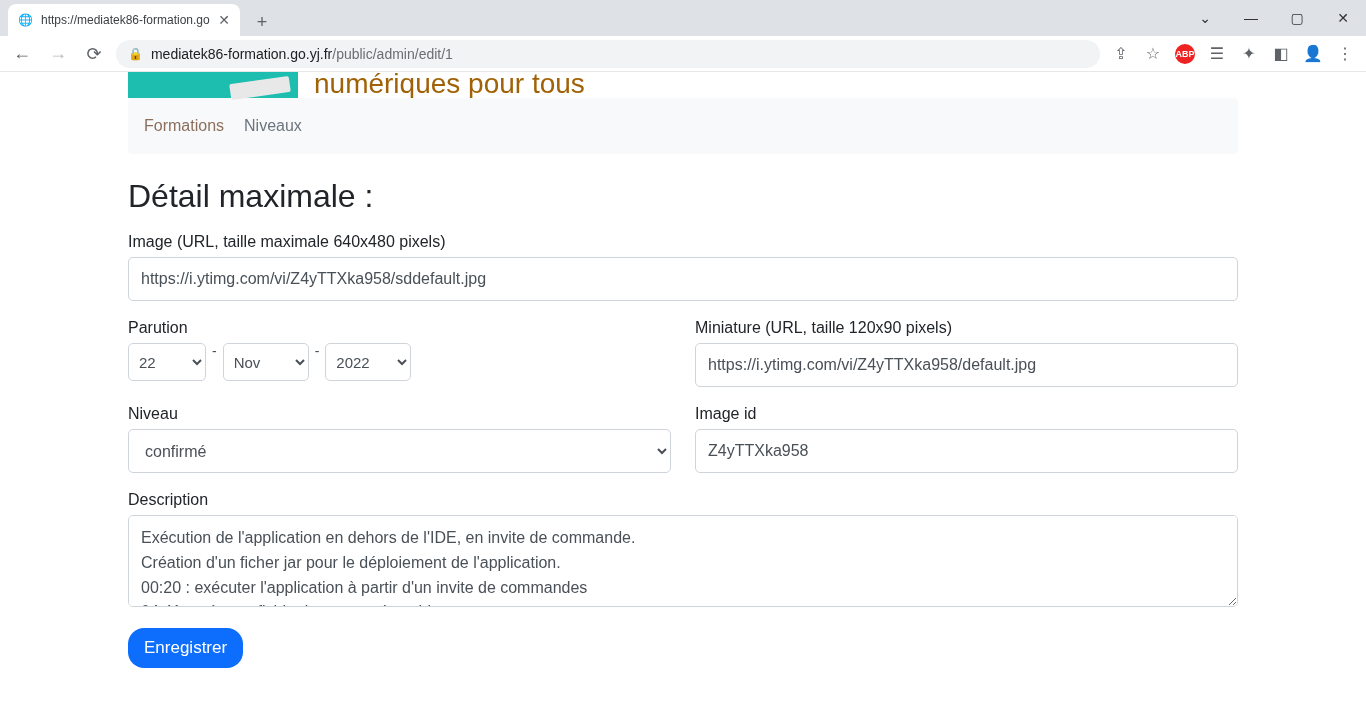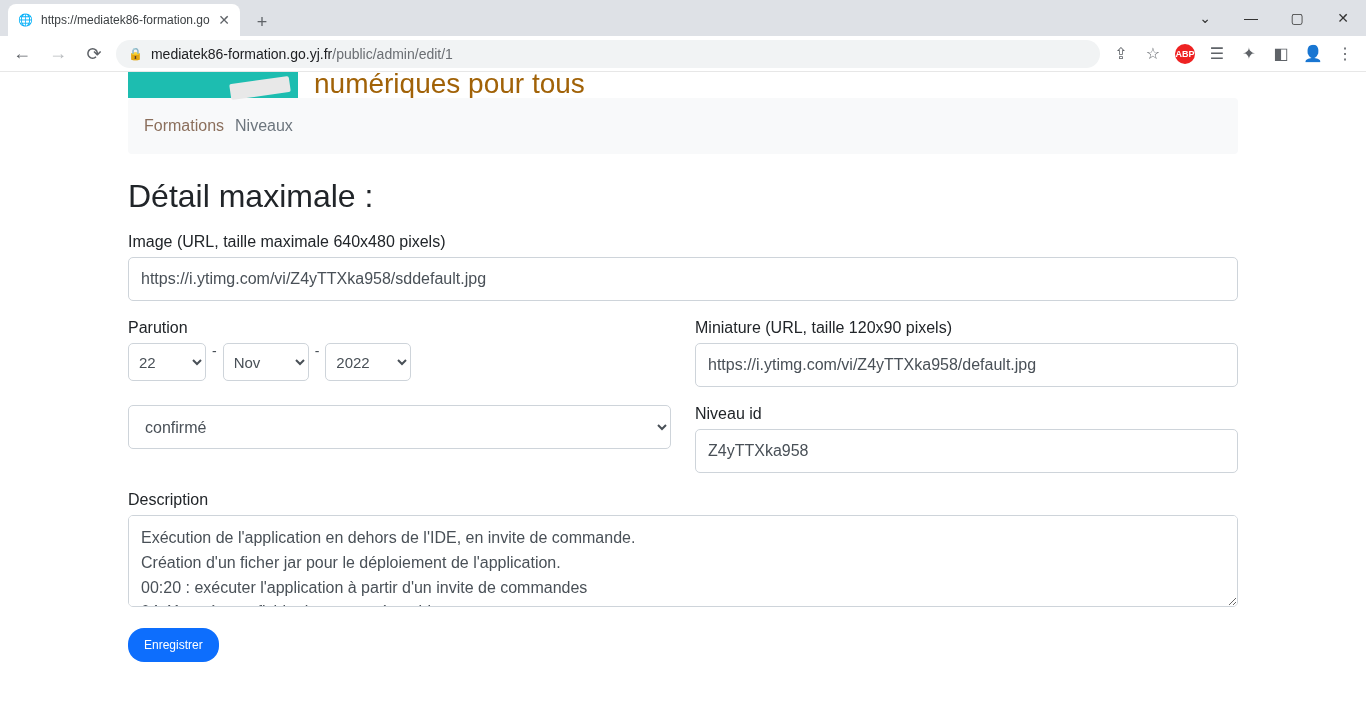--- a/index.html
+++ b/index.html
@@ -26,39 +26,39 @@
 .abp { background:#e22; color:#fff; font-size:9px; font-weight:bold; border-radius:50%; width:20px; height:20px; display:flex; align-items:center; justify-content:center; }
 
 .viewport { position: relative; height: 648px; overflow-y: scroll; background:#fff; }
 .page { width: 1110px; margin: 0 auto; }
 
 .banner-bottom { height: 26px; display:flex; }
 .banner-img { width:170px; height:26px; background:#1dbdb0; display:flex; align-items:flex-end; justify-content:flex-end; padding-bottom:2px; padding-right:8px; }
 .banner-book { width:60px; height:16px; background:#e8e8e8; border-radius:2px; transform:rotate(-8deg); }
 .banner-title { font-size:28px; color:#a16207; padding-left:16px; line-height:1; overflow:hidden; height:26px; display:flex; align-items:flex-end; }
 
-.navbar { background:#f8f9fa; height:56px; display:flex; align-items:center; padding:0 16px; gap:11px; margin-top:0; border-radius:4px; }
+.navbar { background:#f8f9fa; height:56px; display:flex; align-items:center; padding:0 16px; gap:20px; margin-top:0; border-radius:4px; }
 .navbar a { color:#6c757d; text-decoration:none; font-size:16px; }
 .navbar a.active { color:#8b6f5c; }
 
 h1 { font-weight:500; font-size:32px; color:#212529; margin:24px 0 18px; }
 
 .form-row { display:flex; gap:24px; }
 .col { flex:1; }
 .form-group { margin-bottom: 18px; }
 .form-group > label { display:block; color:#212529; font-size:16px; margin-bottom:6px; }
 .form-control { width:100%; height:44px; border:1px solid #ced4da; border-radius:5px; padding:0 12px; font-size:16px; color:#495057; background:#fff; font-family:inherit; }
 .sel { width:78px; height:38px; border:1px solid #ced4da; border-radius:5px; padding:0 6px; font-size:15px; color:#495057; background:#fff; }
 .sel.m { width:86px; }
 .sel.y { width:86px; }
 .sel-row { display:flex; gap:6px; }
 .dash { color:#495057; }
 select.form-control { appearance: auto; }
 textarea.form-control { height:92px; padding:10px 12px; resize:vertical; line-height:1.55; font-size:16px; }
-.btn { background:#0d6efd; color:#fff; border:none; border-radius:16px; padding:10px 16px; font-size:12px; cursor:pointer; }
+.btn { background:#0d6efd; color:#fff; border:none; border-radius:16px; padding:10px 16px; font-size:17px; cursor:pointer; }
 
 .full { width:100%; }
 
 ::-webkit-scrollbar { width:17px; }
 ::-webkit-scrollbar-track { background:#f1f1f1; }
 ::-webkit-scrollbar-thumb { background:#c1c1c1; }
 ::-webkit-scrollbar-button { background:#f1f1f1; height:17px; display:block; }
 </style>
 </head>
 <body>
@@ -145,26 +145,27 @@
       <div class="form-group">
         <label>Miniature (URL, taille 120x90 pixels)</label>
         <input class="form-control" value="https://i.ytimg.com/vi/Z4yTTXka958/default.jpg" style="">
       </div>
     </div>
   </div>
 
   <div class="form-row">
     <div class="col">
       <div class="form-group">
+        <label>Niveau</label>
         <select class="form-control"><option>confirmé</option></select>
       </div>
     </div>
     <div class="col">
       <div class="form-group">
-        <label>Niveau id</label>
+        <label>Image id</label>
         <input class="form-control" value="Z4yTTXka958" style="">
       </div>
     </div>
   </div>
 
   <div class="form-group full">
     <label>Description</label>
     <textarea class="form-control" style="">Exécution de l'application en dehors de l'IDE, en invite de commande.
 Création d'un ficher jar pour le déploiement de l'application.
 00:20 : exécuter l'application à partir d'un invite de commandes

